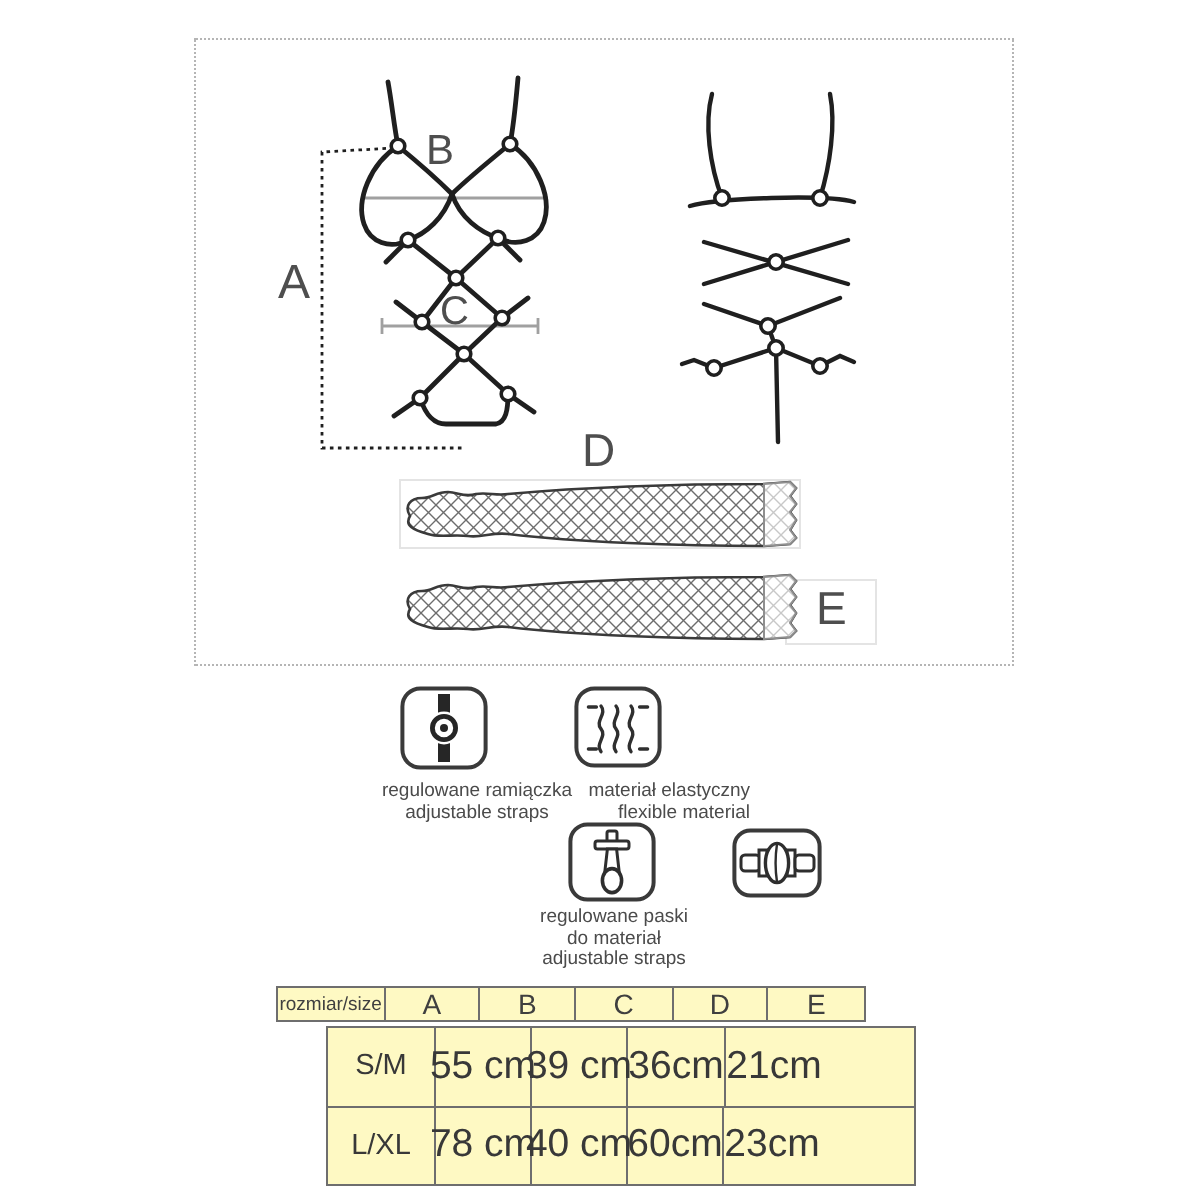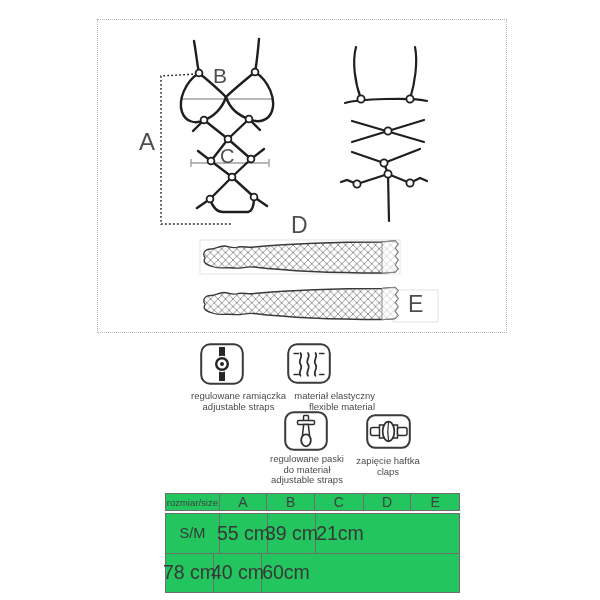--- a/index.html
+++ b/index.html
@@ -25,23 +25,23 @@
   .i3{left:284px;top:411px;}
   .i4{left:366px;top:414px;}
 
   .caption{position:absolute;text-align:center;color:#4b4b4b;font-size:9.5px;line-height:10.5px;}
   .cap1{left:166px;top:391px;width:145px;}
   .cap2{left:240px;top:391px;width:135px;text-align:right;}
   .cap3{left:247px;top:454px;width:120px;}
   .cap4{left:338px;top:456px;width:100px;}
 
   
-  .tbl{position:absolute;left:165px;box-sizing:border-box;border:1px solid #6e6e6e;background:#22c55e;color:#383838;}
+  .tbl{position:absolute;left:138px;box-sizing:border-box;border:1px solid #6e6e6e;background:#fef9c3;color:#383838;}
   .tbl-head{top:493px;width:295px;height:18px;display:flex;}
-  .tbl-body{top:513px;width:295px;height:80px;display:flex;flex-direction:column;}
+  .tbl-body{top:513px;width:295px;height:80px;display:flex;flex-direction:column;margin-left:25px;}
   .trow{display:flex;flex:1;}
   .trow + .trow{border-top:1px solid #6e6e6e;}
   .cell{box-sizing:border-box;display:flex;align-items:center;justify-content:center;
         border-right:1px solid #6e6e6e;}
   .cell:last-child{border-right:none;}
   .c0{width:54px;}.c1{width:48px;}.c2{width:48px;}.c3{width:49px;}.c4{width:48px;}.c5{width:48px;}
   .corner{font-size:9.5px;color:#3f3f3f;}
   .colhead{font-size:14px;font-weight:300;color:#3f3f3f;}
   .rowlabel{font-size:14.5px;font-weight:300;}
   .val{font-size:19.5px;font-weight:300;white-space:nowrap;}
@@ -192,41 +192,40 @@
   </div>
   <div class="caption cap2">
     <div>materiał elastyczny</div>
     <div>flexible material</div>
   </div>
   <div class="caption cap3">
     <div>regulowane paski</div>
     <div>do materiał</div>
     <div>adjustable straps</div>
   </div>
-  <div class="caption cap4">
-    <div>zapięcie haftka</div>
-    <div>claps</div>
-  </div>
 
   <div class="tbl tbl-head">
     <div class="cell c0 corner">rozmiar/size</div>
     <div class="cell c1 colhead">A</div>
     <div class="cell c2 colhead">B</div>
     <div class="cell c3 colhead">C</div>
     <div class="cell c4 colhead">D</div>
     <div class="cell c5 colhead">E</div>
   </div>
 
   <div class="tbl tbl-body">
     <div class="trow">
       <div class="cell c0 rowlabel">S/M</div>
       <div class="cell c1 val">55 cm</div>
       <div class="cell c2 val">39 cm</div>
+      <div class="cell c3 val">36cm</div>
       <div class="cell c5 val">21cm</div>
     </div>
     <div class="trow">
+      <div class="cell c0 rowlabel">L/XL</div>
       <div class="cell c1 val">78 cm</div>
       <div class="cell c2 val">40 cm</div>
       <div class="cell c4 val">60cm</div>
+      <div class="cell c5 val">23cm</div>
     </div>
   </div>
 
 </div>
 
 </body></html>

